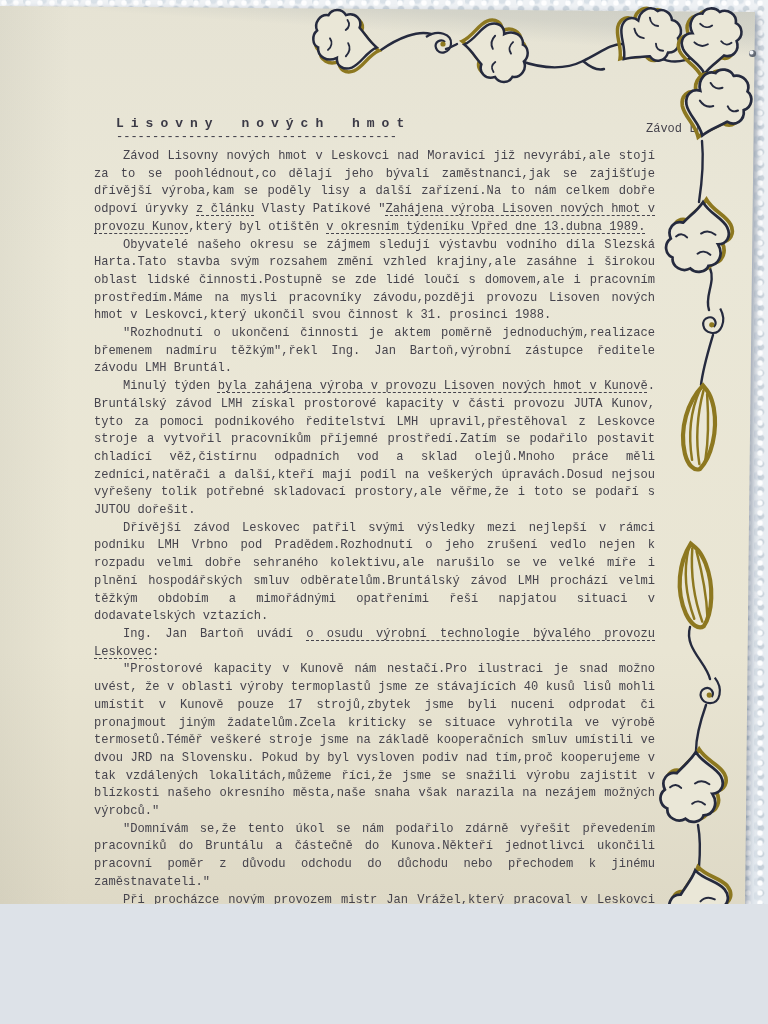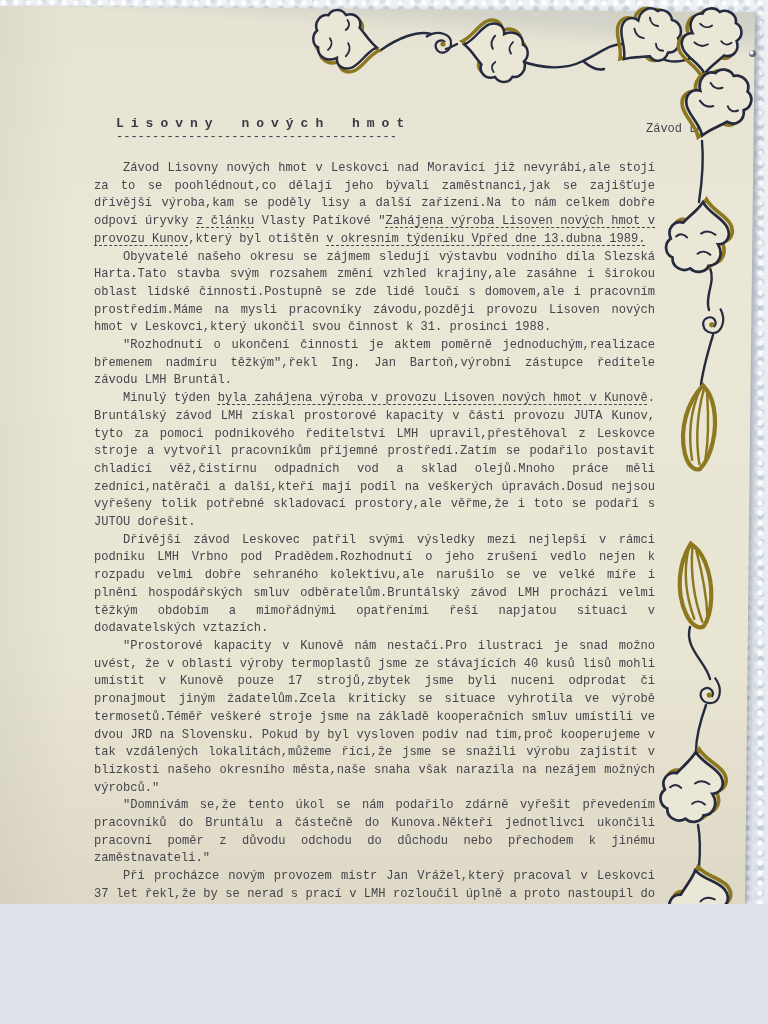--- a/index.html
+++ b/index.html
@@ -29,21 +29,21 @@
   .title-dashes{
     position:absolute;left:116px;top:130px;
     font:12px "Liberation Mono","DejaVu Sans Mono",monospace;color:#3b3a46;
     letter-spacing:0;white-space:nowrap;
   }
   .corner-label{
     position:absolute;left:646px;top:122px;
     font:12px "Liberation Mono","DejaVu Sans Mono",monospace;color:#45434c;white-space:nowrap;
   }
   .article{
-    position:absolute;left:94px;top:160px;width:561px;
+    position:absolute;left:94px;top:148px;width:561px;
     font:12.1px/17.7px "Liberation Mono","DejaVu Sans Mono",monospace;
     color:#46444d;text-align:justify;
   }
   .article p{margin:0;text-indent:29px;}
   .article .u{
     text-decoration-line:underline;text-decoration-style:dashed;
     text-decoration-thickness:1.4px;text-underline-offset:3px;
   }
   .vines{position:absolute;left:0;top:0;pointer-events:none;}
   .page-number{
@@ -80,20 +80,21 @@
   <h1 class="doc-title">Lisovny nových hmot</h1>
   <div class="title-dashes">---------------------------------------</div>
   <div class="corner-label">Závod LMH</div>
 
   <div class="article" id="article">
       <p><span>Závod Lisovny nových hmot v Leskovci nad Moravicí již nevyrábí,ale stojí za to se poohlédnout,co dělají jeho bývalí zaměstnanci,jak se zajišťuje dřívější výroba,kam se poděly lisy a další zařízení.Na to nám celkem dobře odpoví úryvky </span><span class="u">z článku</span><span> Vlasty Patíkové "</span><span class="u">Zahájena výroba Lisoven nových hmot v provozu Kunov</span><span>,který byl otištěn </span><span class="u">v okresním týdeníku Vpřed dne 13.dubna 1989.</span></p>
       <p><span>Obyvatelé našeho okresu se zájmem sledují výstavbu vodního díla Slezská Harta.Tato stavba svým rozsahem změní vzhled krajiny,ale zasáhne i širokou oblast lidské činnosti.Postupně se zde lidé loučí s domovem,ale i pracovním prostředím.Máme na mysli pracovníky závodu,později provozu Lisoven nových hmot v Leskovci,který ukončil svou činnost k 31. prosinci 1988.</span></p>
       <p><span>"Rozhodnutí o ukončení činnosti je aktem poměrně jednoduchým,realizace břemenem nadmíru těžkým",řekl Ing. Jan Bartoň,výrobní zástupce ředitele závodu LMH Bruntál.</span></p>
       <p><span>Minulý týden </span><span class="u">byla zahájena výroba v provozu Lisoven nových hmot v Kunově</span><span>. Bruntálský závod LMH získal prostorové kapacity v části provozu JUTA Kunov, tyto za pomoci podnikového ředitelství LMH upravil,přestěhoval z Leskovce stroje a vytvořil pracovníkům příjemné prostředí.Zatím se podařilo postavit chladící věž,čistírnu odpadních vod a sklad olejů.Mnoho práce měli zedníci,natěrači a další,kteří mají podíl na veškerých úpravách.Dosud nejsou vyřešeny tolik potřebné skladovací prostory,ale věřme,že i toto se podaří s JUTOU dořešit.</span></p>
       <p><span>Dřívější závod Leskovec patřil svými výsledky mezi nejlepší v rámci podniku LMH Vrbno pod Pradědem.Rozhodnutí o jeho zrušení vedlo nejen k rozpadu velmi dobře sehraného kolektivu,ale narušilo se ve velké míře i plnění hospodářských smluv odběratelům.Bruntálský závod LMH prochází velmi těžkým obdobím a mimořádnými opatřeními řeší napjatou situaci v dodavatelských vztazích.</span></p>
+      <p><span>Ing. Jan Bartoň uvádí </span><span class="u">o osudu výrobní technologie bývalého provozu Leskovec</span><span>:</span></p>
       <p><span>"Prostorové kapacity v Kunově nám nestačí.Pro ilustraci je snad možno uvést, že v oblasti výroby termoplastů jsme ze stávajících 40 kusů lisů mohli umístit v Kunově pouze 17 strojů,zbytek jsme byli nuceni odprodat či pronajmout jiným žadatelům.Zcela kriticky se situace vyhrotila ve výrobě termosetů.Téměř veškeré stroje jsme na základě kooperačních smluv umístili ve dvou JRD na Slovensku. Pokud by byl vysloven podiv nad tím,proč kooperujeme v tak vzdálených lokalitách,můžeme říci,že jsme se snažili výrobu zajistit v blízkosti našeho okresního města,naše snaha však narazila na nezájem možných výrobců."</span></p>
       <p><span>"Domnívám se,že tento úkol se nám podařilo zdárně vyřešit převedením pracovníků do Bruntálu a částečně do Kunova.Někteří jednotlivci ukončili pracovní poměr z důvodu odchodu do důchodu nebo přechodem k jinému zaměstnavateli."</span></p>
       <p><span>Při procházce novým provozem mistr Jan Vrážel,který pracoval v Leskovci 37 let řekl,že by se nerad s prací v LMH rozloučil úplně a proto nastoupil do Kunova,Milada Lunkmosová je lisařkou více než 28 let a v této profesi bude pokračovat i nadále v Kunově.Stejně tak Marie Malá a další si zvykají na nové prostředí.</span></p>
     </div>
 
   <div class="paper-bottom-edge"></div>
 
   <svg class="vines" width="768" height="1024" viewBox="0 0 768 1024">
     <defs>
       <path id="leafP" d="M0,40 C-9,27 -24,24 -31,13 C-37,3 -32,-7 -22,-8 C-30,-19 -25,-33 -13,-34 C-11,-42 1,-45 8,-39 C17,-45 30,-39 30,-28 C39,-25 42,-13 34,-6 C40,5 32,16 21,14 C13,24 6,29 0,40 Z"></path>

